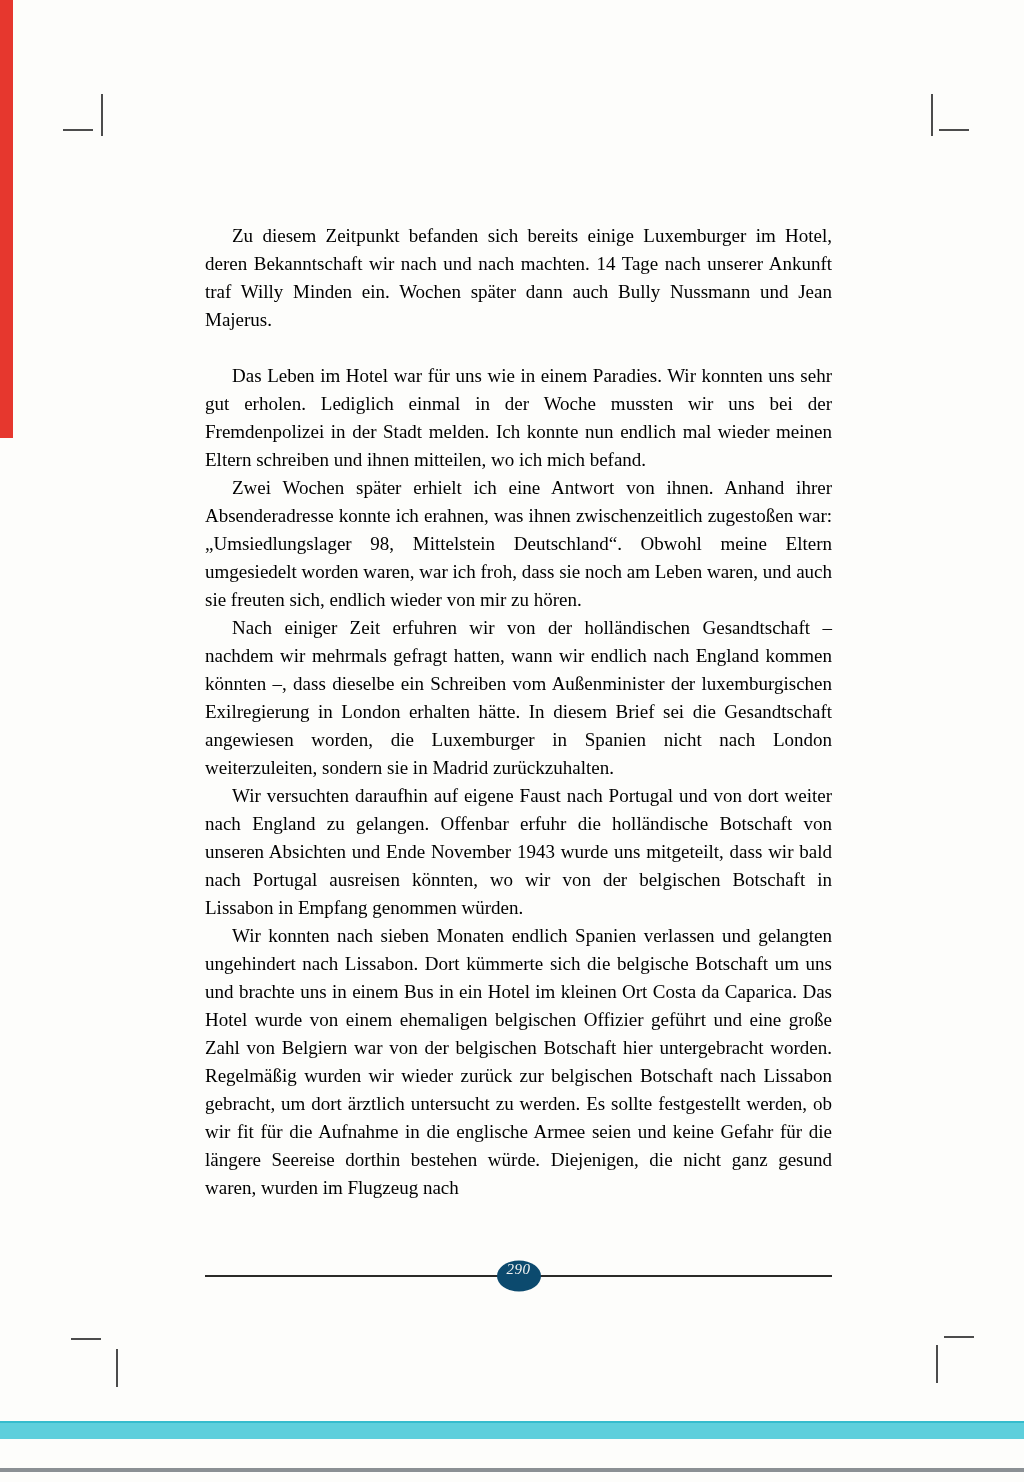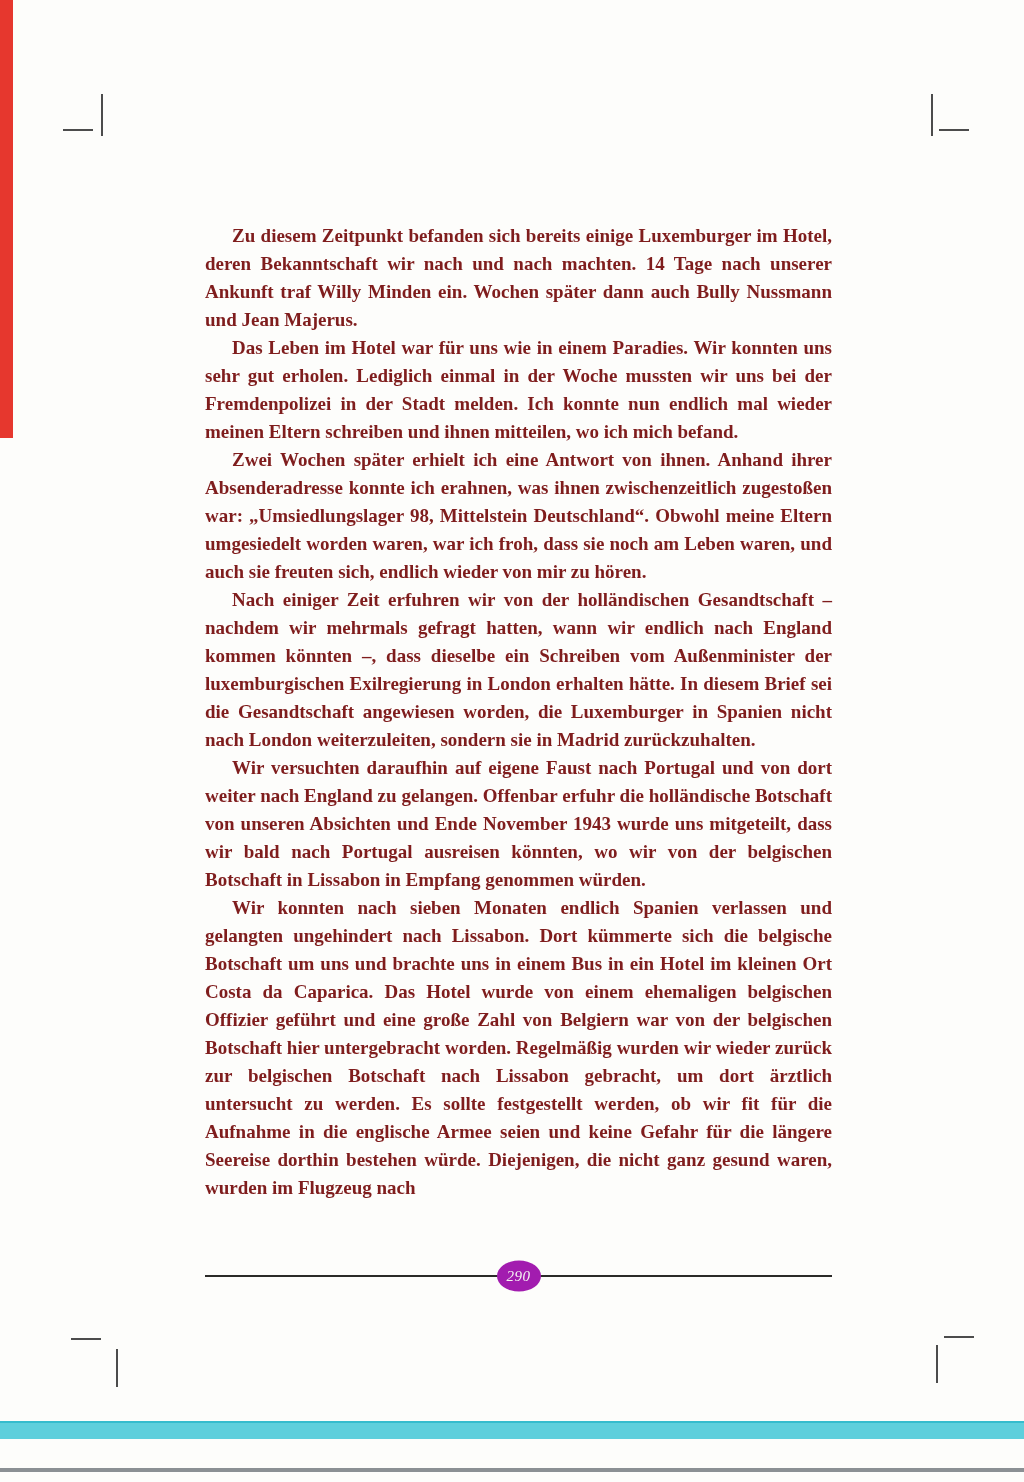--- a/index.html
+++ b/index.html
@@ -71,46 +71,44 @@
     position: absolute;
     left: 205px; top: 222px;
     width: 627px;
   }
   .body-text p {
     margin: 0;
     font-size: 19px;
     line-height: 28px;
     text-align: justify;
     text-indent: 27px;
-    color: #7f1d1d;
-    font-weight: bold;
+    color: #000000;
   }
-  .body-text p.after-gap { }
+  .body-text p.after-gap { margin-top: 28px; }
 
   
   .page-footer {
     position: absolute;
     left: 205px; top: 1260px;
     width: 627px; height: 32px;
   }
   .footer-rule {
     position: absolute;
     left: 0; right: 0; top: 15px;
     height: 2px;
     background: #2b2a28;
   }
   .page-number-oval {
     position: absolute;
     left: 50%; top: 50%;
     transform: translate(-50%, -50%);
     width: 44px; height: 31px;
-    background: #a21caf;
+    background: #0c4a6e;
     border-radius: 50%;
     display: flex;
-    align-items: center;
     justify-content: center;
   }
   .page-number-oval span {
     color: #f4f4f2;
     font-style: italic;
     font-size: 15px;
     letter-spacing: 0.5px;
   }
 </style>
 </head>

